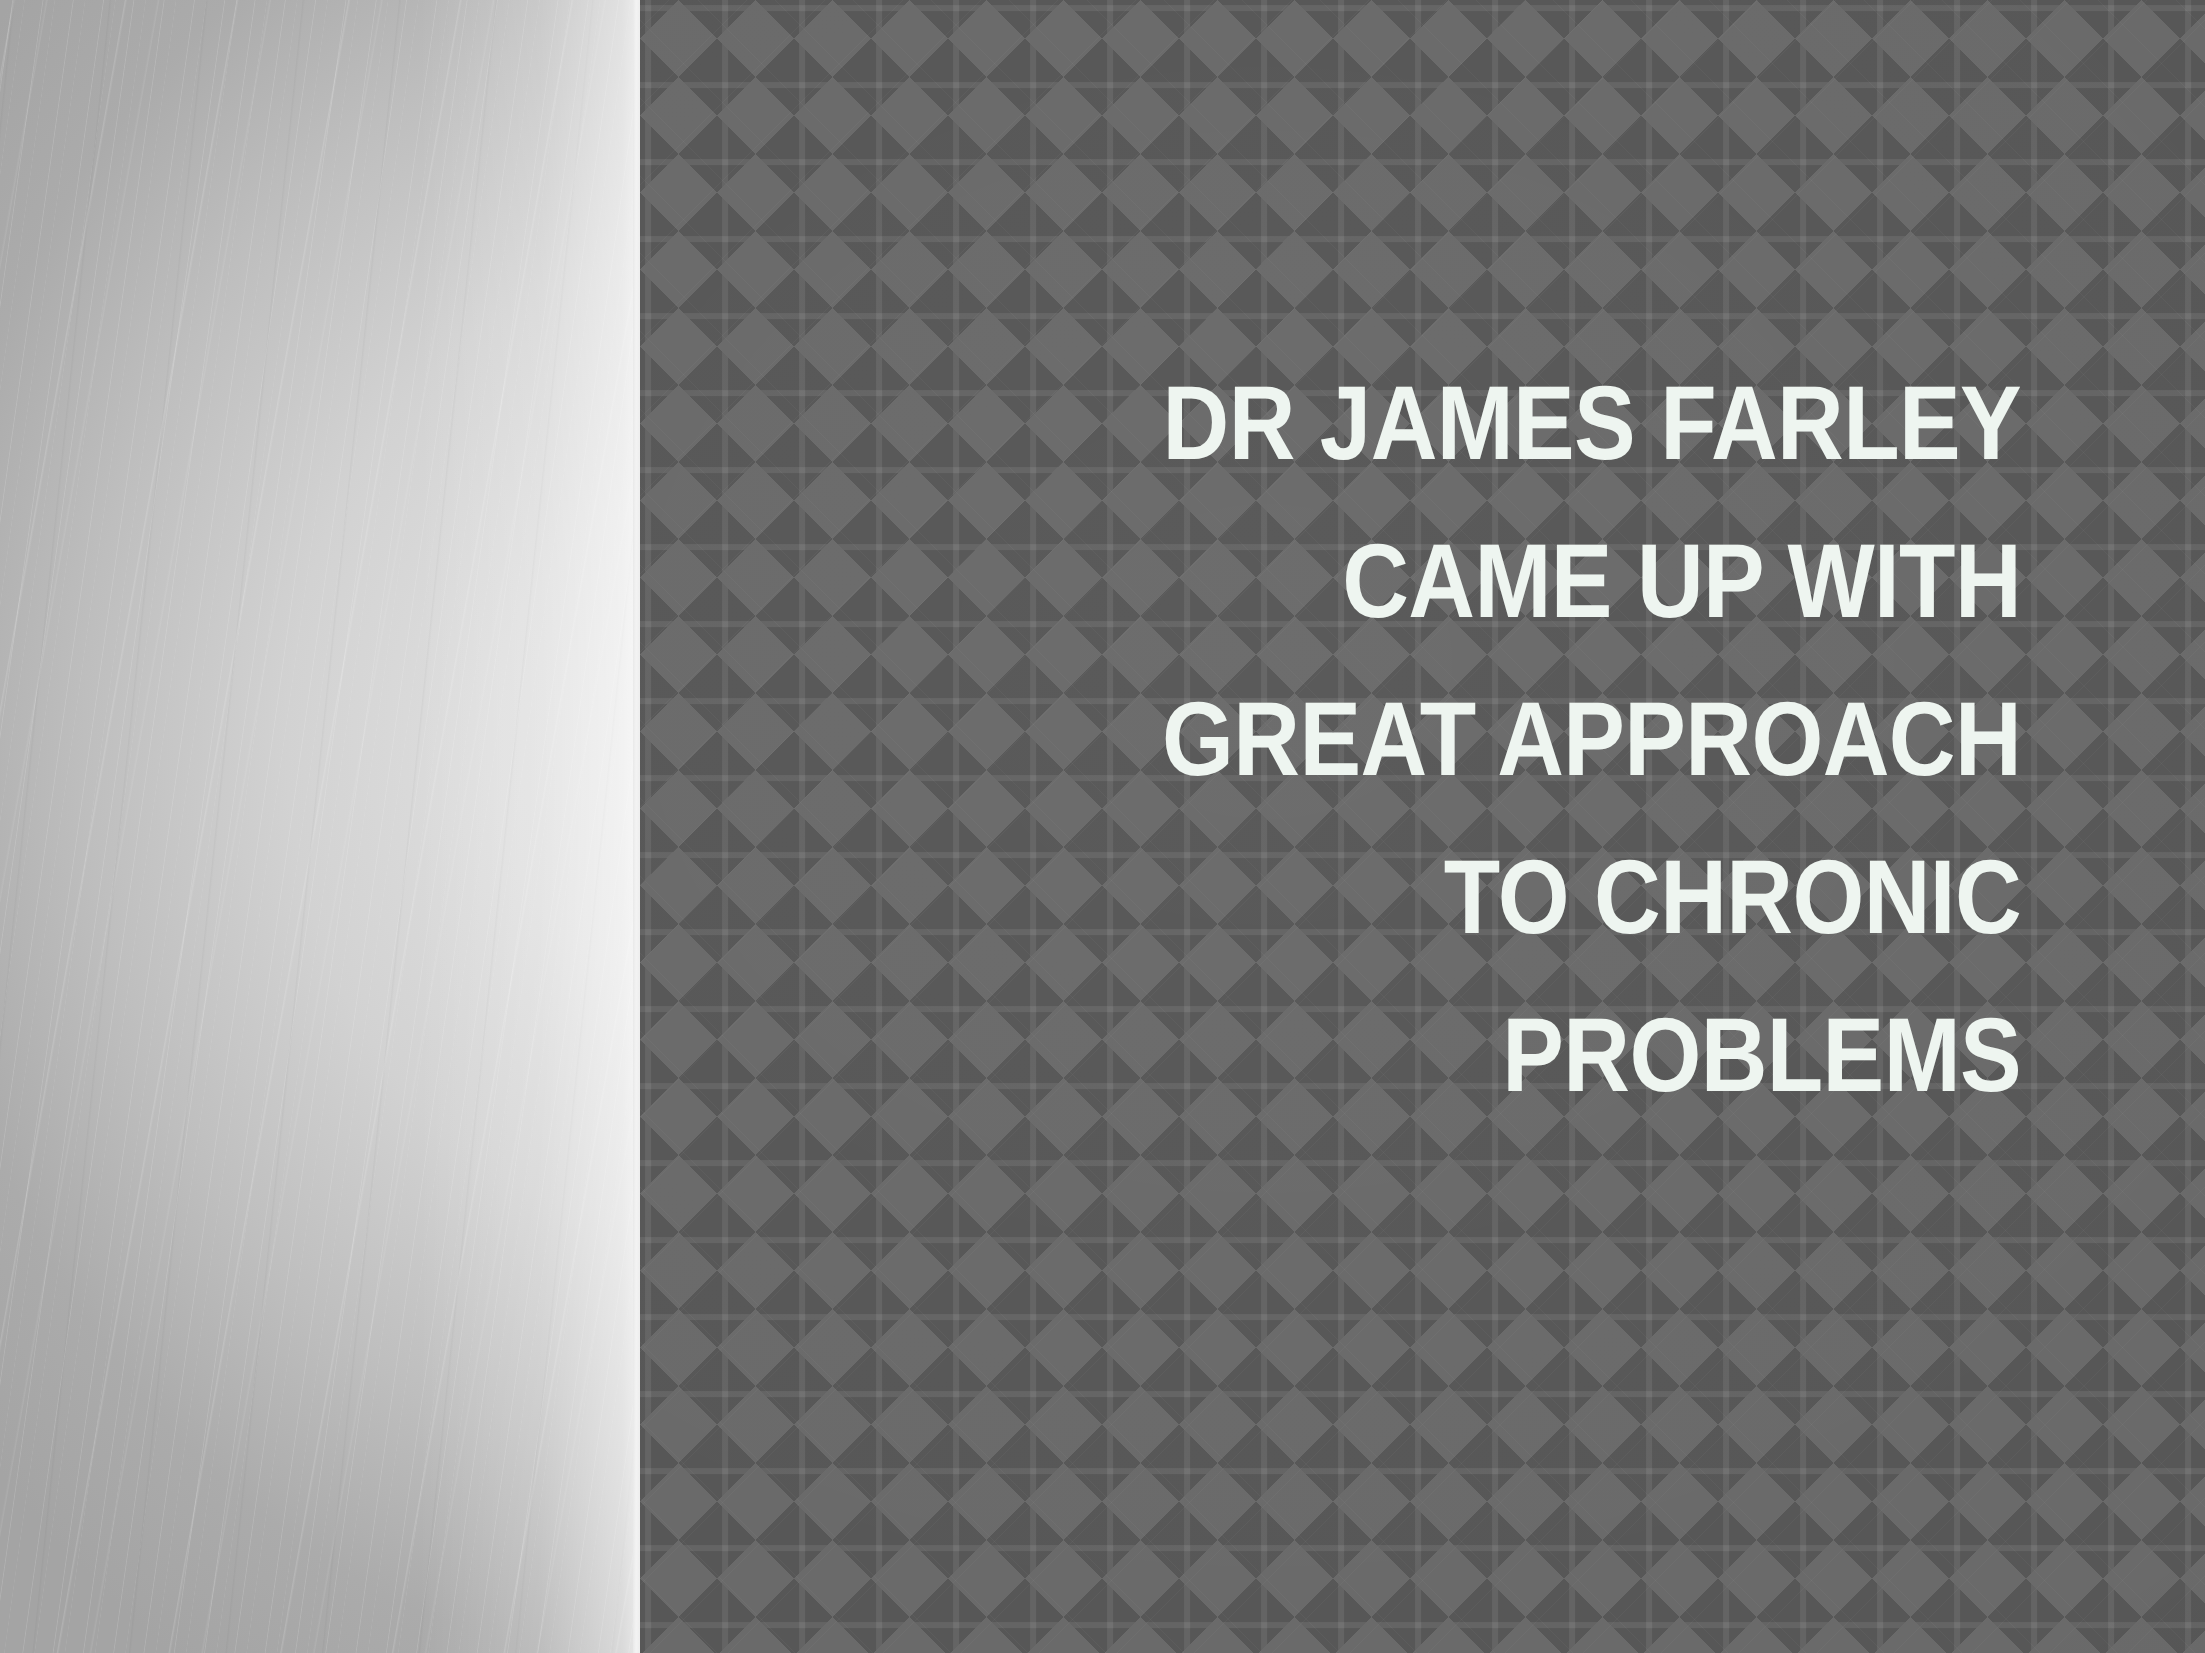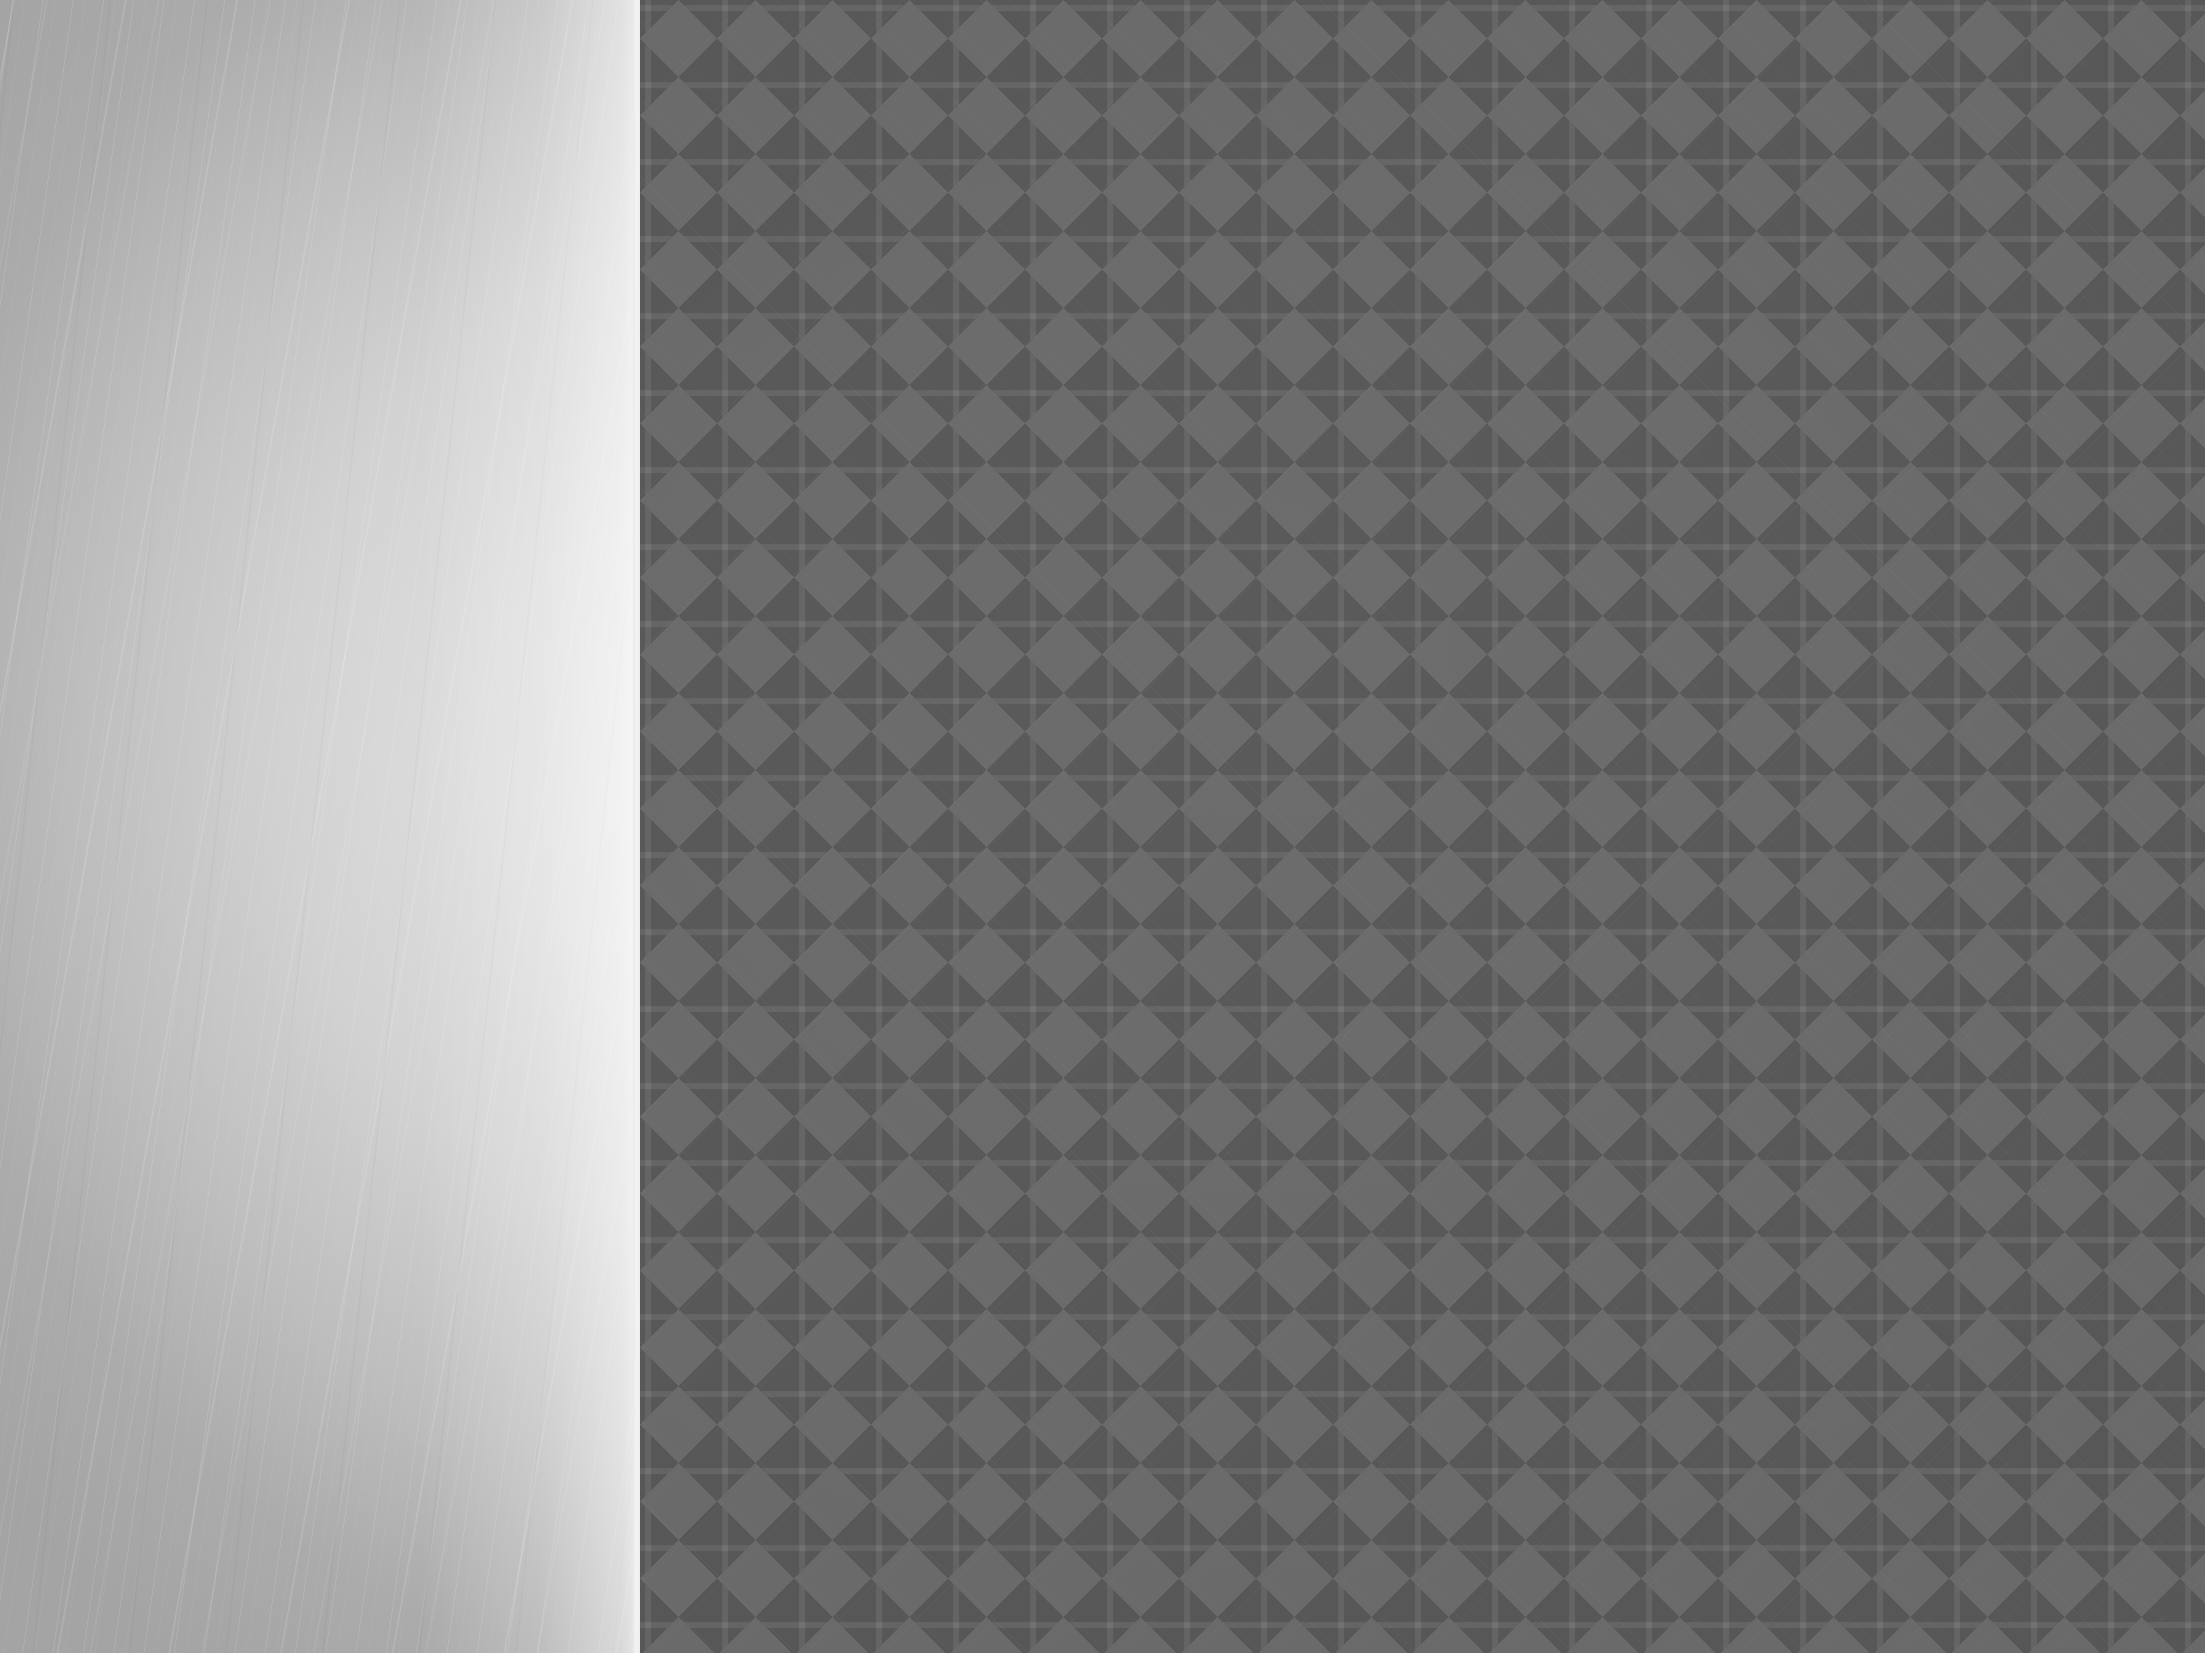--- a/index.html
+++ b/index.html
@@ -215,16 +215,23 @@
     <div id="left-sheen"></div>
     <div id="left-divider"></div>
   </div>
 
   <div id="right-panel">
     <div id="argyle-layer"></div>
     <div id="argyle-seams"></div>
     <div id="argyle-ornaments"></div>
     <div id="argyle-vignette"></div>
 
+    <div id="title-block" style="left: 205px;">
+      <h1 id="slide-title">DR JAMES FARLEY
+CAME UP WITH
+GREAT APPROACH
+TO CHRONIC
+PROBLEMS</h1>
+    </div>
   </div>
 
 </div>
 
 
 </body></html>

